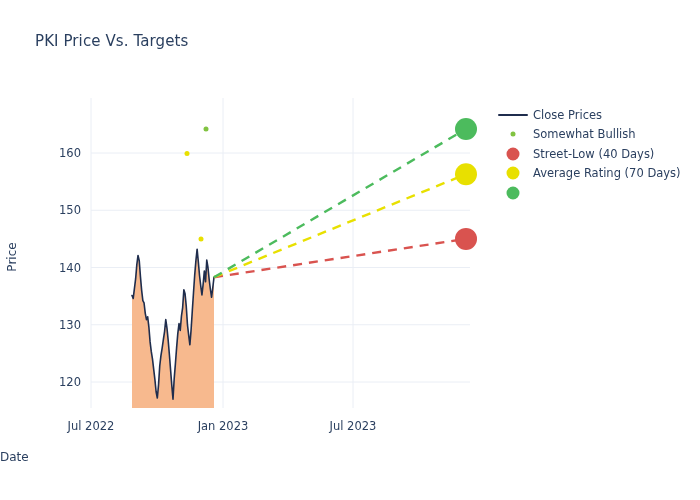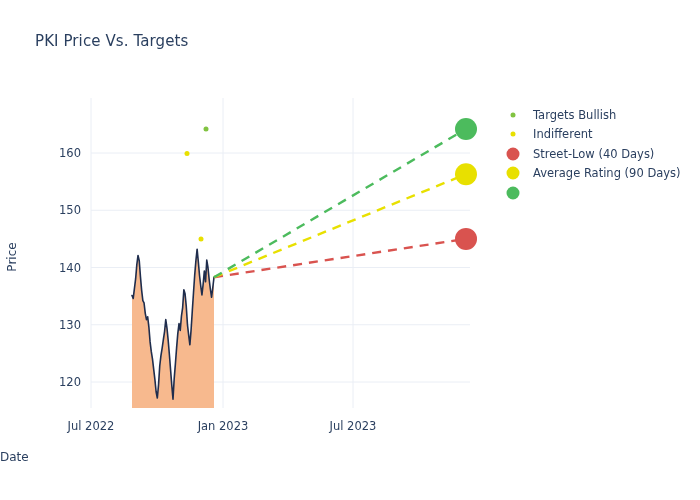--- a/index.html
+++ b/index.html
@@ -136,41 +136,41 @@
         <circle cx="466" cy="128.95500000000007" r="11" fill="#4cbb5d"></circle>
       </g>
   </svg>
 
   <div class="axis-title" id="y-axis-title">Price</div>
   <div class="axis-title" id="x-axis-title">Date</div>
 
   <div id="legend">
       <div class="legend-item">
         <span class="legend-swatch">
-          <span class="dot" style="background: rgb(129, 195, 65); width: 5px; height: 5px;"></span>
+          <span class="line" style="background: rgb(31, 45, 77);"></span>
         </span>
-        <span class="legend-label">Targets Bullish</span>
+        <span class="legend-label">Close Prices</span>
       </div>
       <div class="legend-item">
         <span class="legend-swatch">
-          <span class="dot" style="background: rgb(232, 224, 0); width: 5px; height: 5px;"></span>
+          <span class="dot" style="background: rgb(129, 195, 65); width: 5px; height: 5px;"></span>
         </span>
-        <span class="legend-label">Indifferent</span>
+        <span class="legend-label">Somewhat Bullish</span>
       </div>
       <div class="legend-item">
         <span class="legend-swatch">
           <span class="dot" style="background: rgb(217, 83, 79); width: 13px; height: 13px;"></span>
         </span>
         <span class="legend-label">Street-Low (40 Days)</span>
       </div>
       <div class="legend-item">
         <span class="legend-swatch">
           <span class="dot" style="background: rgb(232, 224, 0); width: 13px; height: 13px;"></span>
         </span>
-        <span class="legend-label">Average Rating (90 Days)</span>
+        <span class="legend-label">Average Rating (70 Days)</span>
       </div>
       <div class="legend-item">
         <span class="legend-swatch">
           <span class="dot" style="background: rgb(76, 187, 93); width: 13px; height: 13px;"></span>
         </span>
       </div>
     </div>
 
 </div>
 

